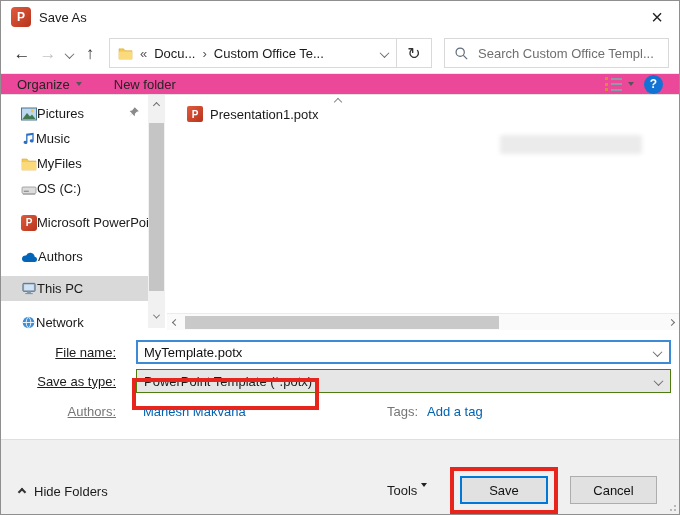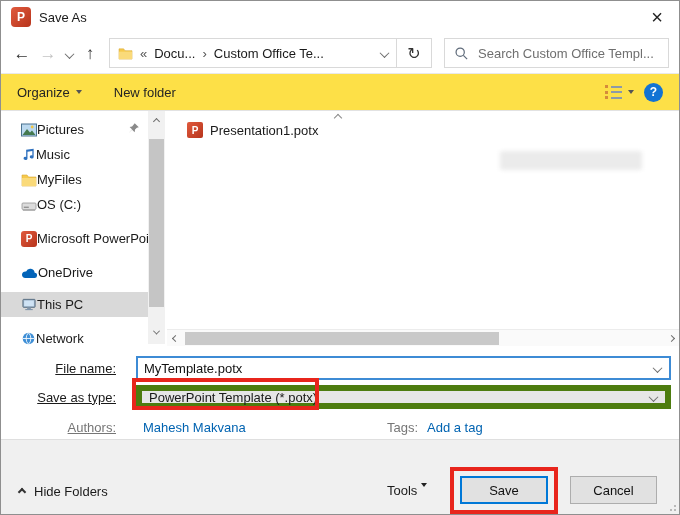--- a/index.html
+++ b/index.html
@@ -35,21 +35,21 @@
   .addr-chev { margin-left:auto; }
   .refreshbtn { width:36px; height:30px; margin-left:-1px; border:1px solid #d9d9d9;
                 display:flex; align-items:center; justify-content:center;
                 font-size:16px; color:#333; background:#fff; }
   .searchbox { flex:1; height:30px; margin-left:12px; margin-right:2px; border:1px solid #d9d9d9;
                display:flex; align-items:center; padding:0 9px; gap:9px; background:#fff; }
   .searchbox input { border:none; outline:none; flex:1; font:inherit; color:#555; background:transparent; }
   .searchbox input::placeholder { color:#6f6f6f; opacity:1; }
 
   
-  .toolbar { height:38px; background:#fde047; border-top:1px solid #e9e9e9; border-bottom:1px solid #e2e2e2;
+  .toolbar { height:22px; background:#ec4899; border-top:1px solid #e9e9e9; border-bottom:1px solid #e2e2e2;
              display:flex; align-items:center; padding:8px 16px; }
   .toolitem { display:flex; align-items:center; gap:6px; color:#242424; }
   .tool-newfolder { margin-left:32px; }
   .tri-down { width:0; height:0; border-left:3.5px solid transparent; border-right:3.5px solid transparent;
               border-top:4.5px solid #555; display:inline-block; }
   .tool-right { margin-left:auto; display:flex; align-items:center; gap:10px; }
   .viewicon { width:17px; height:14px; display:flex; flex-direction:column; justify-content:space-between; }
   .viewicon .vrow { display:flex; align-items:center; gap:3px; }
   .viewicon .vdot { width:3px; height:3px; background:#d58b3a; }
   .viewicon .vline { height:2px; flex:1; background:#8d9aa8; }
@@ -92,21 +92,21 @@
   .hscroll .arr.right { margin-left:auto; }
 
   
   .fields { position:relative; height:95px; padding-top:10px; background:#fff; }
   .field-row { display:flex; align-items:center; height:24px; margin-bottom:5px; }
   .field-label { width:135px; text-align:right; padding-right:20px; flex:none;text-decoration:underline; }
   .combo { flex:1; margin-right:8px; height:24px; display:flex; align-items:center; position:relative; }
   .combo .cchev { position:absolute; right:8px; }
   .combo.filename { border:2px solid #3d8bd5; background:#fff; }
   .combo.filename input { border:none; outline:none; flex:1; font:inherit; color:#111; padding:0 6px; background:transparent; }
-  .combo.savetype { border:6px solid #4d7c0f; background:#e6e6e6; padding-left:7px; }
+  .combo.savetype { border:1px solid #4d7c0f; background:#e6e6e6; padding-left:7px; }
   .row-meta { margin-top:6px; }
   .meta-label { color:#767676; }
   .link { color:#0063b1; }
   .meta-authors-val { width:235px; margin-left:7px; }
   .meta-tags-label { width:40px; text-align:right; color:#767676; }
   .meta-tags-val { margin-left:9px; }
 
   
   .footer { position:absolute; left:0; right:0; bottom:0; height:75px; background:#f0f0f0;
             border-top:1px solid #dfdfdf; }
@@ -233,21 +233,21 @@
         <span>OS (C:)</span>
       </div>
       <div class="side-item grp">
         <div class="ppt-badge side-ppt">P</div>
         <span>Microsoft PowerPoint</span>
       </div>
       <div class="side-item grp">
         <svg width="17" height="12" viewBox="0 0 17 12">
           <path d="M4.3 11 a3.3 3.3 0 1 1 .8-6.5 a4.5 4.5 0 0 1 8.6 1.3 a2.6 2.6 0 0 1-.5 5.2 Z" fill="#0364b8"></path>
         </svg>
-        <span>OneDrive</span>
+        <span>Authors</span>
       </div>
       <div class="side-item grp-sm sel">
         <svg width="16" height="15" viewBox="0 0 16 16">
           <rect x="1.5" y="2.5" width="13" height="8.5" rx="0.8" fill="#9db3c8" stroke="#4a6076" stroke-width="0.9"></rect>
           <rect x="2.8" y="3.8" width="10.4" height="6" fill="#cfe3f5"></rect>
           <rect x="6" y="11" width="4" height="1.8" fill="#8296ab"></rect>
           <rect x="4" y="12.8" width="8" height="1.2" fill="#8296ab"></rect>
         </svg>
         <span>This PC</span>
       </div>

